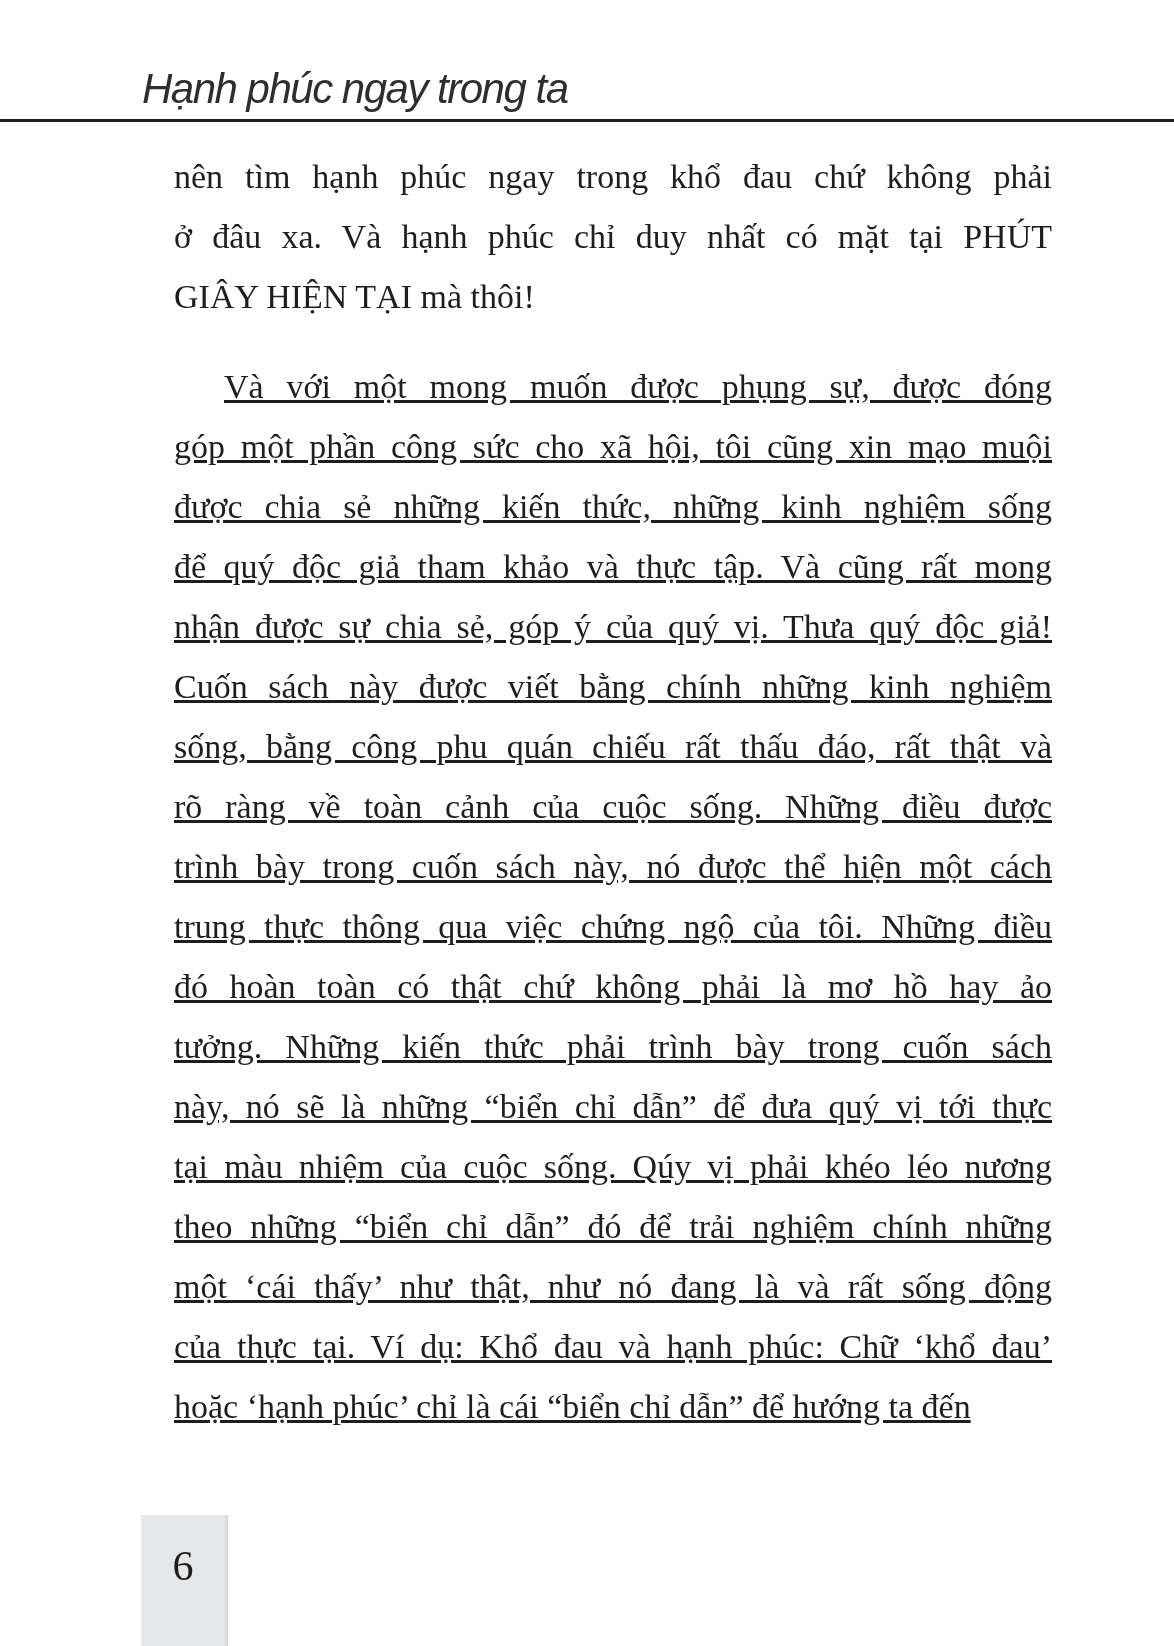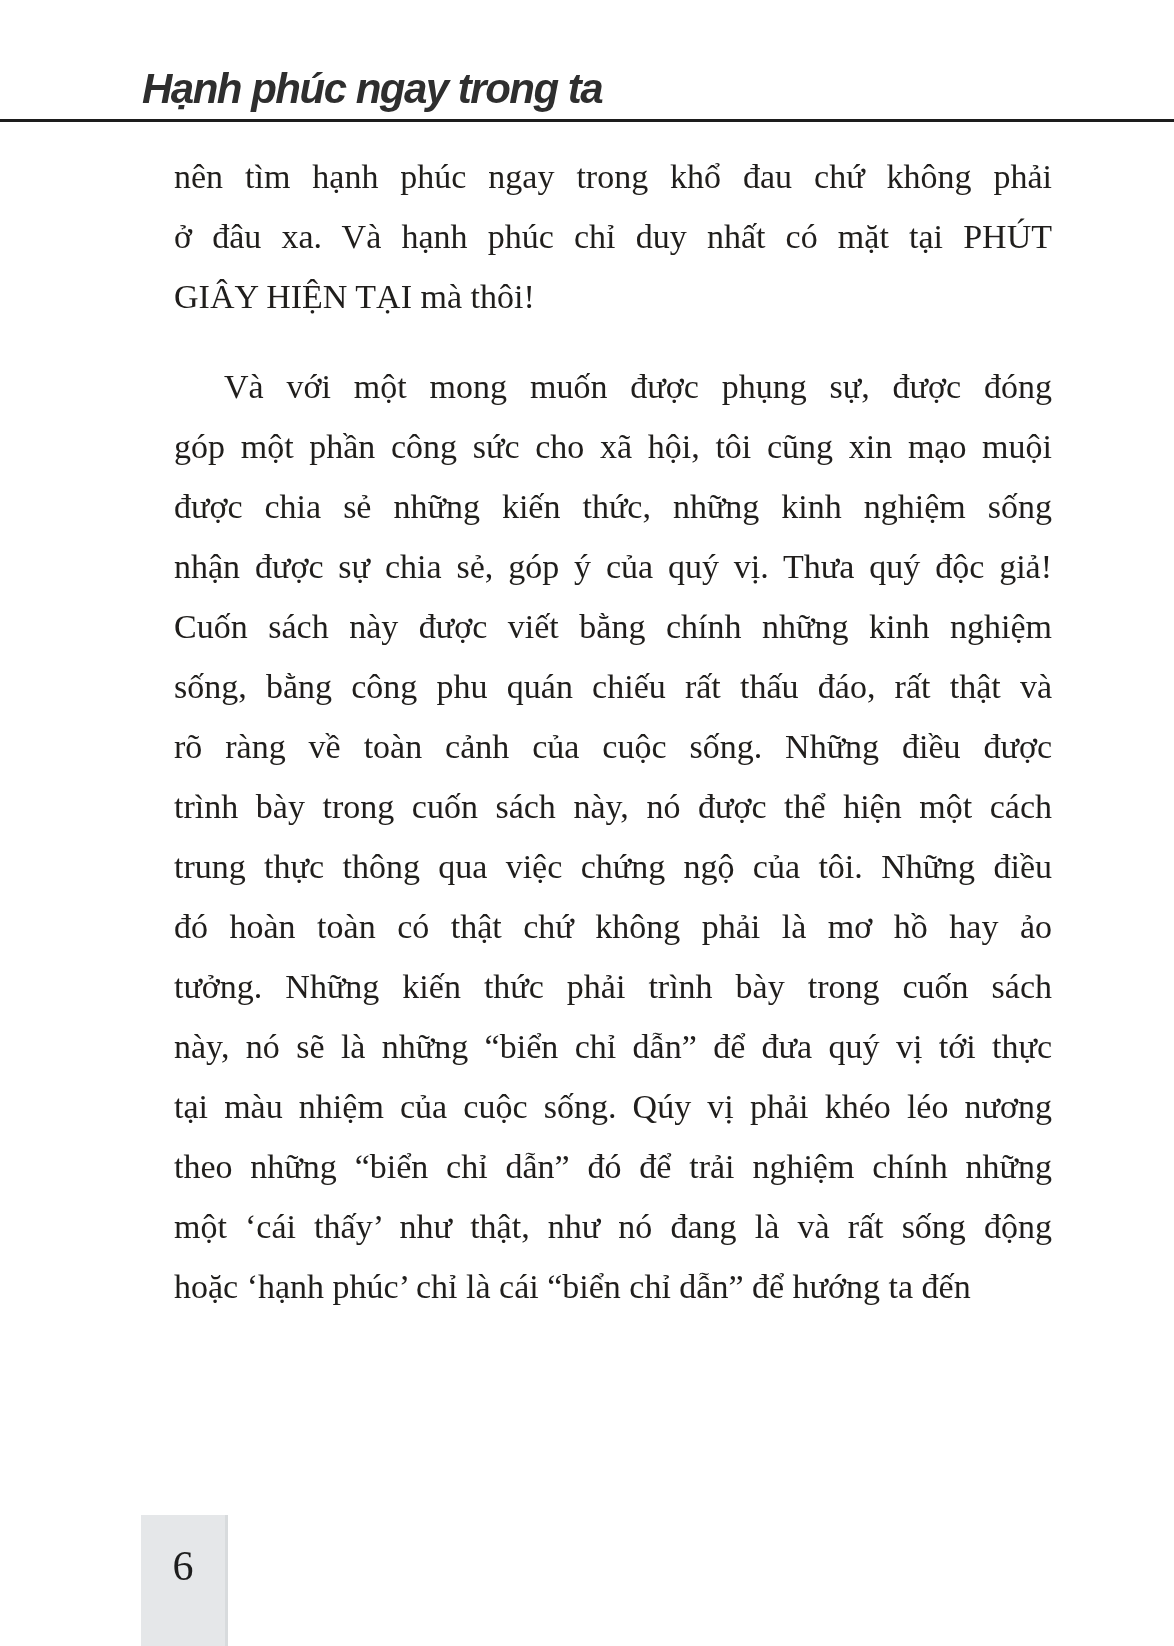--- a/index.html
+++ b/index.html
@@ -24,21 +24,21 @@
   .page {
     position: absolute;
     inset: 0;
   }
   .running-head {
     position: absolute;
     left: 142px;
     top: 66px;
     font-family: "Liberation Sans", "DejaVu Sans", sans-serif;
     font-style: italic;
-    font-weight: 700;
+    font-weight: 400;
     font-size: 42px;
     line-height: 46px;
     letter-spacing: -1.5px;
     color: var(--header-ink);
     white-space: nowrap;
   }
   .head-rule {
     position: absolute;
     left: 0;
     top: 119px;
@@ -51,21 +51,21 @@
   .body-text {
     position: absolute;
     left: 140px;
     top: 147px;
     width: 878px;
     font-size: 34px;
     line-height: 60px;
     margin-left: 34px;
   }
   .para { margin: 0; padding: 0; }
-  .para + .para { margin-top: 30px; }
+  .para + .para { margin-top: 30px; text-decoration: underline; }
   .line {
     text-align: justify;
     text-align-last: justify;
     white-space: normal;
     height: 60px;
     overflow: visible;
   }
   .line.last {
     text-align-last: left;
   }
@@ -103,32 +103,34 @@
   <main class="body-text" id="body-text">
       <div class="para">
         <div class="line">nên tìm hạnh phúc ngay trong khổ đau chứ không phải</div>
         <div class="line">ở đâu xa. Và hạnh phúc chỉ duy nhất có mặt tại PHÚT</div>
         <div class="line last">GIÂY HIỆN TẠI mà thôi!</div>
       </div>
       <div class="para indent">
         <div class="line">Và với một mong muốn được phụng sự, được đóng</div>
         <div class="line">góp một phần công sức cho xã hội, tôi cũng xin mạo muội</div>
         <div class="line">được chia sẻ những kiến thức, những kinh nghiệm sống</div>
+        <div class="line">để quý độc giả tham khảo và thực tập. Và cũng rất mong</div>
         <div class="line">nhận được sự chia sẻ, góp ý của quý vị. Thưa quý độc giả!</div>
         <div class="line">Cuốn sách này được viết bằng chính những kinh nghiệm</div>
         <div class="line">sống, bằng công phu quán chiếu rất thấu đáo, rất thật và</div>
         <div class="line">rõ ràng về toàn cảnh của cuộc sống. Những điều được</div>
         <div class="line">trình bày trong cuốn sách này, nó được thể hiện một cách</div>
         <div class="line">trung thực thông qua việc chứng ngộ của tôi. Những điều</div>
         <div class="line">đó hoàn toàn có thật chứ không phải là mơ hồ hay ảo</div>
         <div class="line">tưởng. Những kiến thức phải trình bày trong cuốn sách</div>
         <div class="line">này, nó sẽ là những “biển chỉ dẫn” để đưa quý vị tới thực</div>
         <div class="line">tại màu nhiệm của cuộc sống. Qúy vị phải khéo léo nương</div>
         <div class="line">theo những “biển chỉ dẫn” đó để trải nghiệm chính những</div>
         <div class="line">một ‘cái thấy’ như thật, như nó đang là và rất sống động</div>
+        <div class="line">của thực tại. Ví dụ: Khổ đau và hạnh phúc: Chữ ‘khổ đau’</div>
         <div class="line last">hoặc ‘hạnh phúc’ chỉ là cái “biển chỉ dẫn” để hướng ta đến</div>
       </div>
     </main>
 
   <div class="pagenum-box">
     <span class="pagenum">6</span>
   </div>
 
 </div>
 

